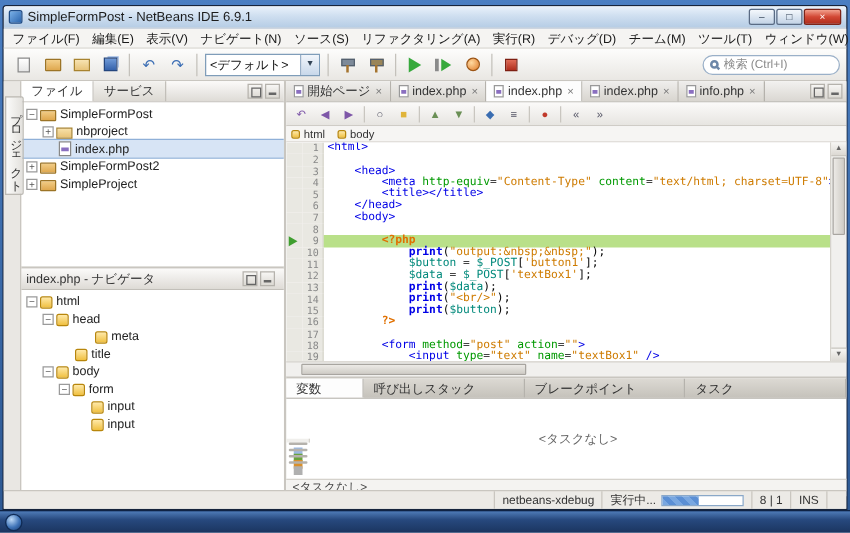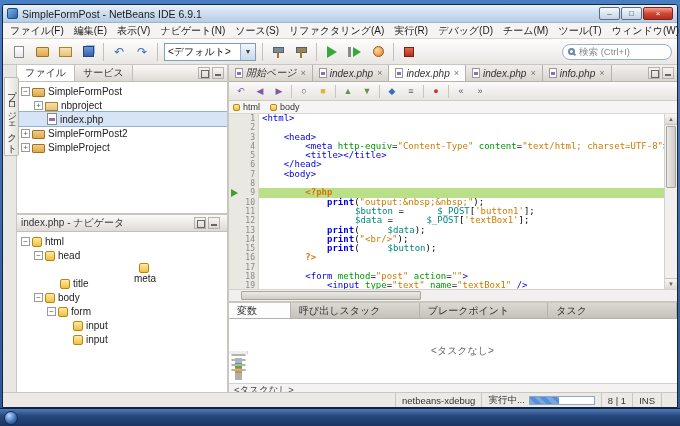--- a/index.html
+++ b/index.html
@@ -125,21 +125,21 @@
   .fbtn:nth-child(4)::after { background:#6aa33c; }
 
   
   .editor { height:238px; flex:none; display:flex; flex-direction:column; background:#fff;
     border-bottom:2px solid #c9c6c0; }
   .etabs-row { height:17px; flex:none; display:flex; align-items:stretch;
     background:linear-gradient(#f2f1ef,#dad7d2); border-bottom:1px solid #b5b2ac; }
   .etabs { display:flex; }
   .etab { display:flex; align-items:center; gap:3px; padding:0 6px; font-size:10px;
     border-right:1px solid #b5b2ac; color:#333; white-space:nowrap;
-    background:linear-gradient(#efeeec,#d8d5cf);font-style:italic; }
+    background:linear-gradient(#efeeec,#d8d5cf); }
   .etab.active { background:#fdfdfd; }
   .etab-ic { width:8px; height:10px; background:#fff; border:1px solid #999; position:relative; }
   .etab-ic::after { content:""; position:absolute; left:1px; top:3px; width:4px; height:3px; background:#8a6fc0; }
   .etab-close { font-size:9px; color:#777; margin-left:1px; }
   .etoolbar { height:19px; flex:none; background:linear-gradient(#fbfaf9,#e7e5e1);
     border-bottom:1px solid #cfccc6; display:flex; align-items:center; padding:0 3px; gap:1px; }
   .ebtn { width:18px; height:16px; display:flex; align-items:center; justify-content:center;
     font-size:9px; color:#556; }
   .esep { width:1px; height:13px; background:#c9c6c0; margin:0 2px; }
   .breadcrumb { height:13px; flex:none; background:#f6f5f3; border-bottom:1px solid #dbd8d3;
@@ -156,21 +156,21 @@
   .ct { white-space:pre; flex:1; padding-left:3px; }
   .cl.current .ct { background:#b9e089; }
   .pc-arrow { position:absolute; left:2px; top:1px; width:0; height:0;
     border-left:7px solid #3f9e2f; border-top:4px solid transparent; border-bottom:4px solid transparent; }
   .tok-plain { color:#000; }
   .tok-tag { color:#0000e6; }
   .tok-attr { color:#009900; }
   .tok-val { color:#ce7b00; }
   .tok-php { color:#e07000; font-weight:bold; }
   .tok-kw { color:#0000e6; font-weight:bold; }
-  .tok-var { color:#00897b;margin-left:28px; }
+  .tok-var { color:#00897b; }
   .tok-str { color:#ce7b00; }
   .vscroll { width:13px; flex:none; background:#f1f0ee; border-left:1px solid #d5d2cc; position:relative; }
   .vthumb { position:absolute; left:1px; right:1px; top:12px; height:62px;
     background:linear-gradient(90deg,#eceae6,#cfccc6); border:1px solid #a8a5a0; border-radius:1px; }
   .varr { position:absolute; left:0; width:100%; height:11px; display:flex; align-items:center;
     justify-content:center; font-size:6px; color:#666; background:linear-gradient(#f7f6f4,#dcd9d3);
     border-bottom:1px solid #c9c6c0; }
   .varr.down { bottom:0; border-top:1px solid #c9c6c0; border-bottom:none; }
   .hscroll { height:12px; flex:none; background:#f1f0ee; border-top:1px solid #d5d2cc; position:relative; }
   .hthumb { position:absolute; top:1px; bottom:1px; left:12px; width:180px;
@@ -358,21 +358,21 @@
               <div class="trow" style="padding-left: 4px;">
                 <span class="expander minus">−</span>
                 <span class="ti ti-tag"></span>
                 <span class="tlabel">html</span>
               </div>
               <div class="trow" style="padding-left: 17px;">
                 <span class="expander minus">−</span>
                 <span class="ti ti-tag"></span>
                 <span class="tlabel">head</span>
               </div>
-              <div class="trow" style="padding-left: 46px; flex-direction: column;">
+              <div class="trow" style="padding-left: 46px;">
                 <span class="expander"></span>
                 <span class="ti ti-tag"></span>
                 <span class="tlabel">meta</span>
               </div>
               <div class="trow" style="padding-left: 30px;">
                 <span class="expander"></span>
                 <span class="ti ti-tag"></span>
                 <span class="tlabel">title</span>
               </div>
               <div class="trow" style="padding-left: 17px;">

